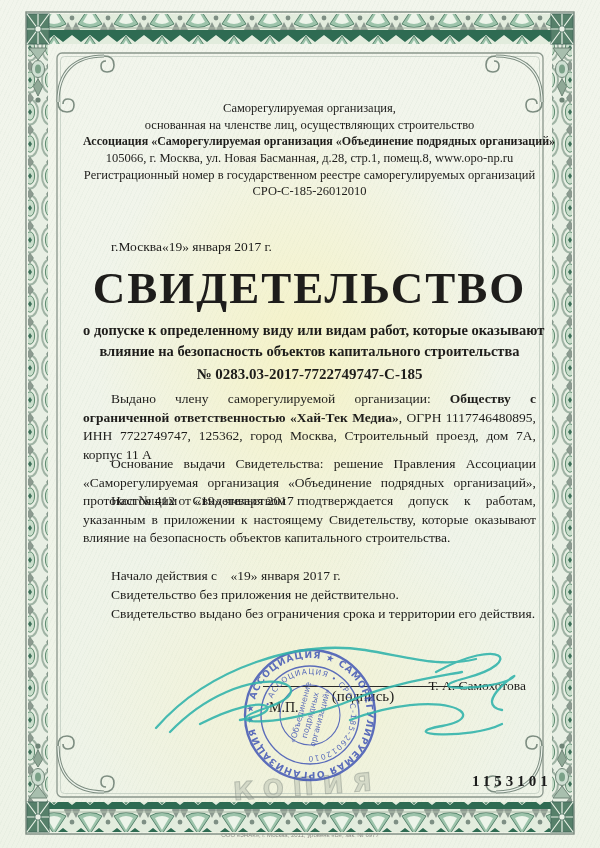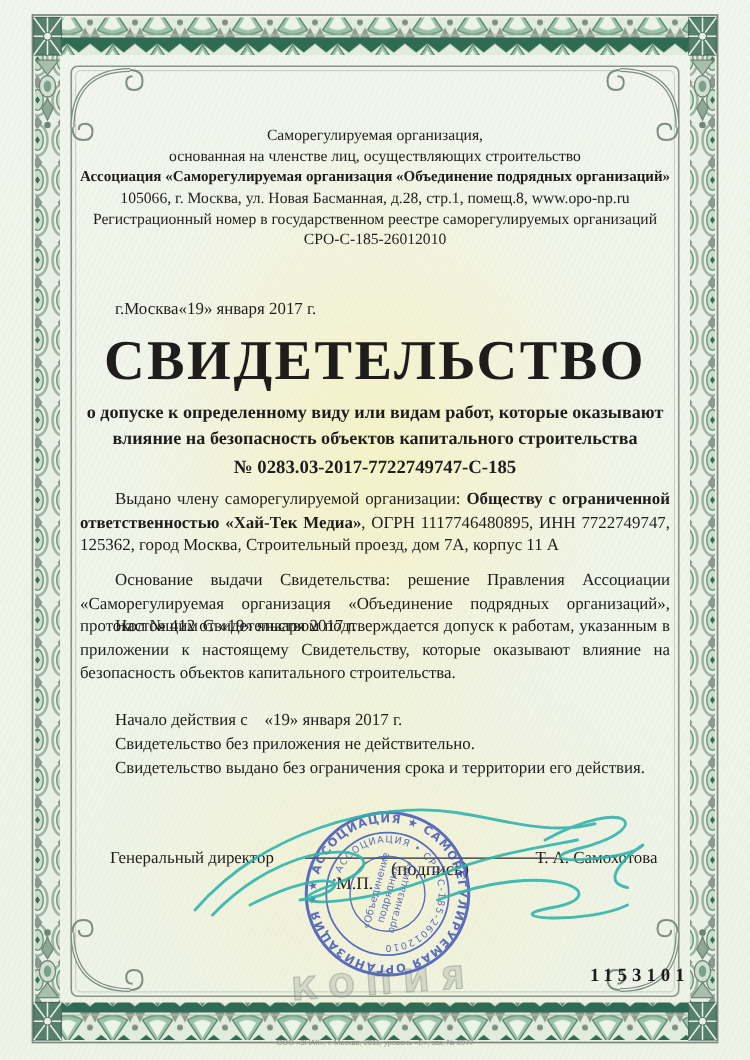--- a/index.html
+++ b/index.html
@@ -32,21 +32,21 @@
   .mp{position:absolute; left:269px; top:700px; font-size:14px; z-index:4;}
   .serial{position:absolute; left:472px; top:773px; font-size:15px; font-weight:bold; letter-spacing:4px; color:#1c1c1c; z-index:4;}
   .wm{
     position:absolute; left:233px; top:772px; z-index:2;
     font-family:"DejaVu Sans","Liberation Sans",sans-serif;
     font-size:25px; font-weight:bold; letter-spacing:9px;
     color:rgba(150,158,148,.30); -webkit-text-stroke:1px rgba(130,140,130,.45);
     transform:rotate(-4deg);
   }
   .printer{position:absolute; left:0; right:0; top:832px; text-align:center; font-size:6px; color:#8b8d86; z-index:4; font-family:"Liberation Sans",sans-serif;}
-  .txt{z-index:4;}
+  .txt{z-index:4;margin-left:19px;}
   svg{display:block;}
   #borderSvg{position:absolute; inset:0; z-index:1;}
   #stampSvg{position:absolute; left:235px; top:640px; z-index:5; opacity:.82;}
   #signSvg{position:absolute; left:140px; top:628px; z-index:6; opacity:.88;}
 </style>
 </head>
 <body>
 
 <div id="page">
 
@@ -160,21 +160,20 @@
   <div class="abs para txt" style="top:492px">Настоящим Свидетельством подтверждается допуск к работам, указанным в приложении к настоящему Свидетельству, которые оказывают влияние на безопасность объектов капитального строительства.</div>
 
   <div class="abs txt" style="top:566px">
     <div class="pline">Начало действия с&nbsp;&nbsp;&nbsp;&nbsp;«19» января 2017 г.</div>
     <div class="pline">Свидетельство без приложения не действительно.</div>
     <div class="pline">Свидетельство выдано без ограничения срока и территории его действия.</div>
   </div>
 
 
   <div class="abs sigrow txt" style="top:672px">
-    <span class="sigLabel">Генеральный директор</span>
     <span class="sigCenter">
       <span class="sigLine" style="display:block"></span>
       <span class="sigCap" style="display:block">(подпись)</span>
     </span>
     <span class="sigName">Т. А. Самохотова</span>
   </div>
 
   <div class="mp">М.П.</div>
 
   <svg id="stampSvg" width="150" height="150" viewBox="0 0 150 150" aria-hidden="true">

